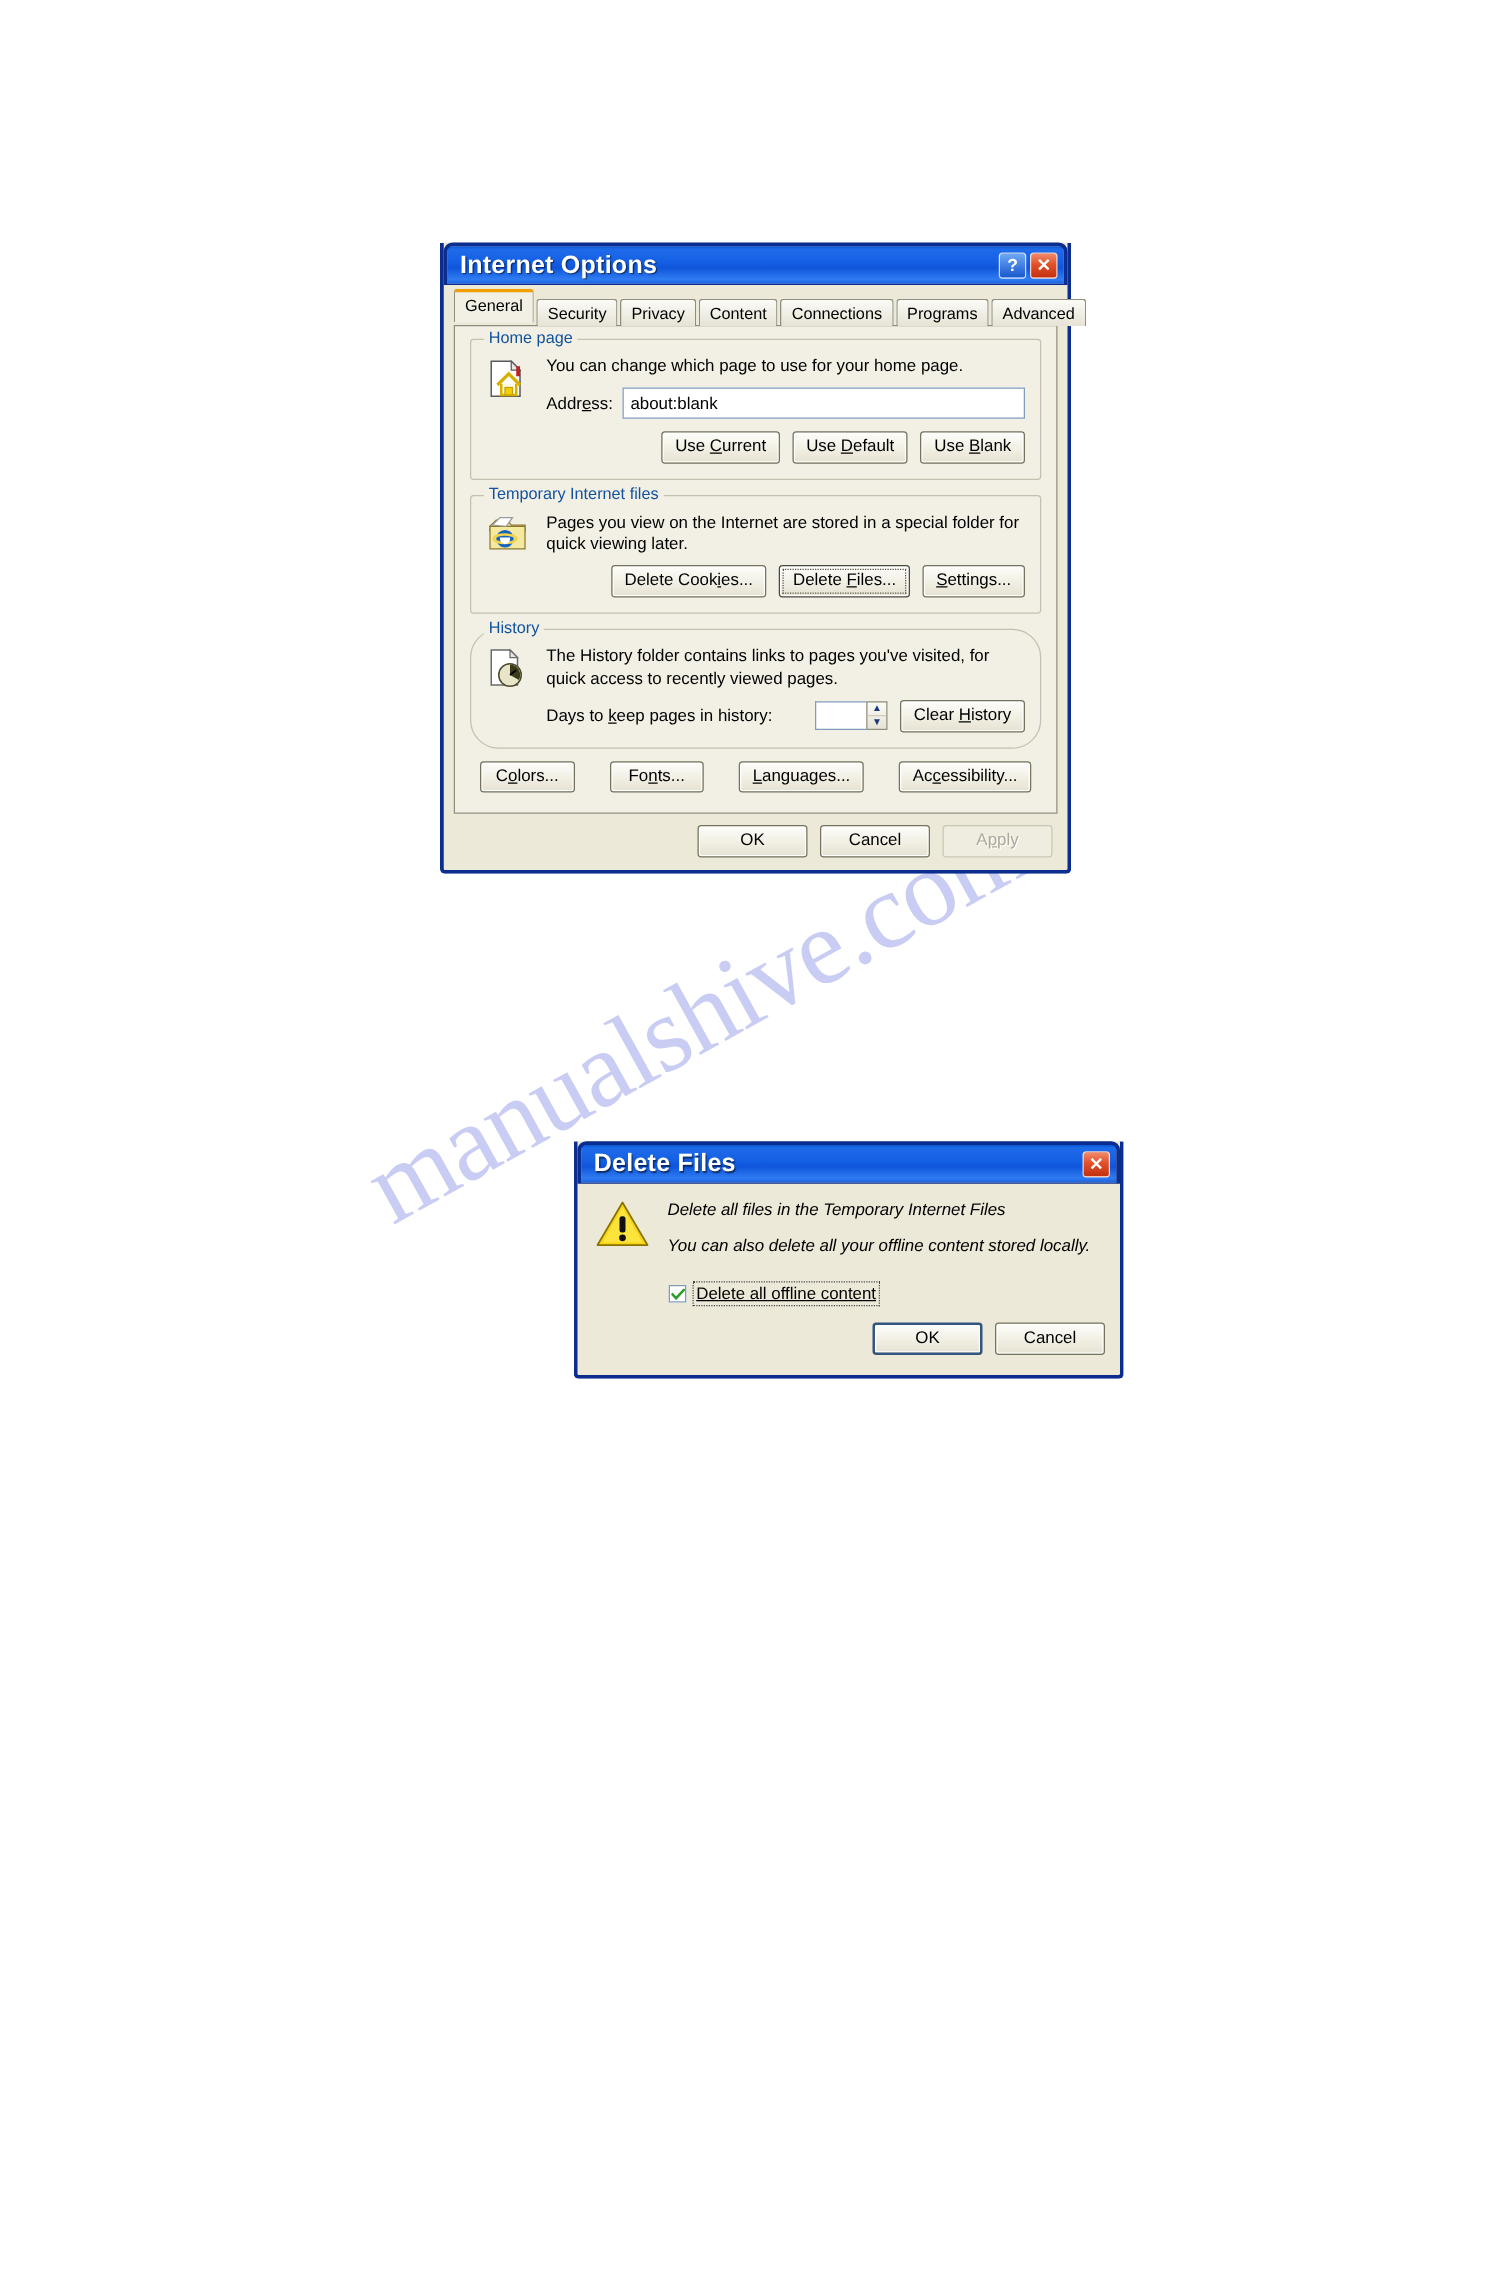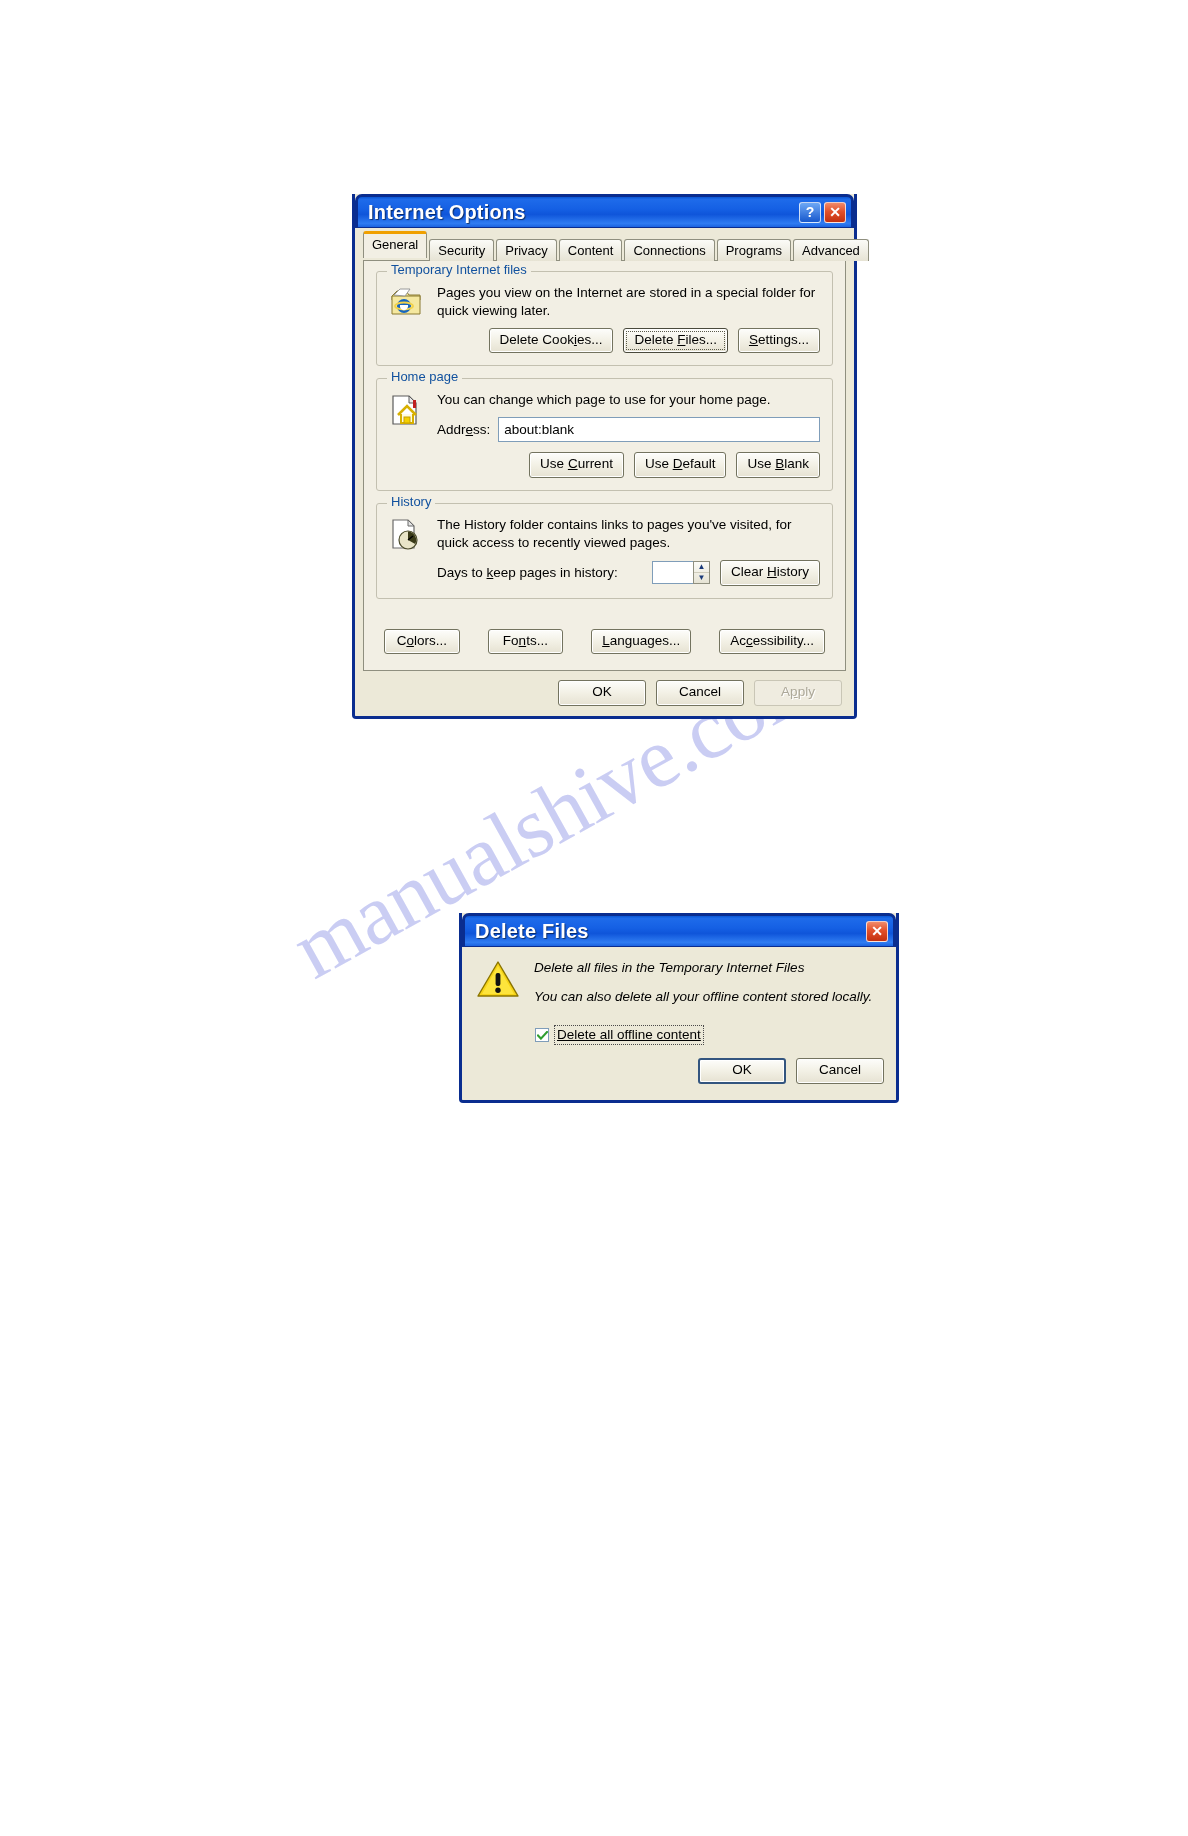--- a/index.html
+++ b/index.html
@@ -297,20 +297,48 @@
     <div class="tab">Privacy</div>
     <div class="tab">Content</div>
     <div class="tab">Connections</div>
     <div class="tab">Programs</div>
     <div class="tab">Advanced</div>
   </div>
 
   <div class="tabpage">
 
     <div class="group">
+      <div class="group-title">Home page</div>
+      <div class="grp-row">
+        <div class="grp-icon">
+          <svg width="34" height="34" viewBox="0 0 34 34">
+            <path d="M4 3 h16 l7 7 v21 h-23 z" fill="#ffffff" stroke="#5a5a5a" stroke-width="1.2"></path>
+            <path d="M20 3 v7 h7 z" fill="#e8e8e8" stroke="#5a5a5a" stroke-width="1"></path>
+            <path d="M24 7 h3 v8 h-3 z" fill="#c02020"></path>
+            <path d="M9 22 l9-9 9 9" fill="none" stroke="#d8b000" stroke-width="2.6"></path>
+            <path d="M12 21 v9 h12 v-9" fill="#fffbe0" stroke="#d8b000" stroke-width="2"></path>
+            <rect x="15" y="24" width="6" height="6" fill="#f5d000" stroke="#c8a000" stroke-width="1"></rect>
+          </svg>
+        </div>
+        <div class="grp-body">
+          <div class="desc">You can change which page to use for your home page.</div>
+          <div class="addr-row">
+            <span class="addr-label">Addr<u>e</u>ss:</span>
+            <input class="textfield" style="flex: 1 1 0%;" type="text" value="about:blank">
+          </div>
+          <div class="btnrow">
+            <button class="btn">Use <u>C</u>urrent</button>
+            <button class="btn">Use <u>D</u>efault</button>
+            <button class="btn">Use <u>B</u>lank</button>
+          </div>
+        </div>
+      </div>
+    </div>
+
+    <div class="group">
       <div class="group-title">Temporary Internet files</div>
       <div class="grp-row">
         <div class="grp-icon">
           <svg width="34" height="32" viewBox="0 0 34 32">
             <path d="M3 10 l5 -5 h9 l3 4 h11 v5 h-28 z" fill="#f0e39a" stroke="#8a7a30" stroke-width="1"></path>
             <path d="M3 10 h28 v18 h-28 z" fill="#f5e89f" stroke="#8a7a30" stroke-width="1"></path>
             <path d="M5 9 l6 -6 h10 l-5 7 z" fill="#ffffff" stroke="#9a9a9a" stroke-width="1"></path>
             <circle cx="15" cy="20" r="7" fill="#1565c0"></circle>
             <ellipse cx="15" cy="20" rx="9" ry="3.4" fill="none" stroke="#f2d24a" stroke-width="2"></ellipse>
             <path d="M11 19 h8 a4 4 0 0 1 -8 2 z" fill="#ffffff"></path>
@@ -320,49 +348,21 @@
           <div class="desc">Pages you view on the Internet are stored in a special folder for quick viewing later.</div>
           <div class="btnrow">
             <button class="btn">Delete Cook<u>i</u>es...</button>
             <button class="btn focused">Delete <u>F</u>iles...</button>
             <button class="btn"><u>S</u>ettings...</button>
           </div>
         </div>
       </div>
     </div>
 
-    <div class="group">
-      <div class="group-title">Home page</div>
-      <div class="grp-row">
-        <div class="grp-icon">
-          <svg width="34" height="34" viewBox="0 0 34 34">
-            <path d="M4 3 h16 l7 7 v21 h-23 z" fill="#ffffff" stroke="#5a5a5a" stroke-width="1.2"></path>
-            <path d="M20 3 v7 h7 z" fill="#e8e8e8" stroke="#5a5a5a" stroke-width="1"></path>
-            <path d="M24 7 h3 v8 h-3 z" fill="#c02020"></path>
-            <path d="M9 22 l9-9 9 9" fill="none" stroke="#d8b000" stroke-width="2.6"></path>
-            <path d="M12 21 v9 h12 v-9" fill="#fffbe0" stroke="#d8b000" stroke-width="2"></path>
-            <rect x="15" y="24" width="6" height="6" fill="#f5d000" stroke="#c8a000" stroke-width="1"></rect>
-          </svg>
-        </div>
-        <div class="grp-body">
-          <div class="desc">You can change which page to use for your home page.</div>
-          <div class="addr-row">
-            <span class="addr-label">Addr<u>e</u>ss:</span>
-            <input class="textfield" style="flex: 1 1 0%;" type="text" value="about:blank">
-          </div>
-          <div class="btnrow">
-            <button class="btn">Use <u>C</u>urrent</button>
-            <button class="btn">Use <u>D</u>efault</button>
-            <button class="btn">Use <u>B</u>lank</button>
-          </div>
-        </div>
-      </div>
-    </div>
-
-    <div class="group" style="margin-bottom:20px;">
+    <div class="group" style="margin-bottom:0;border-radius:23px;">
       <div class="group-title">History</div>
       <div class="grp-row">
         <div class="grp-icon">
           <svg width="34" height="32" viewBox="0 0 34 32">
             <path d="M4 2 h15 l6 6 v22 h-21 z" fill="#ffffff" stroke="#6a6a6a" stroke-width="1.2"></path>
             <path d="M19 2 v6 h6 z" fill="#e4e4e4" stroke="#6a6a6a" stroke-width="1"></path>
             <circle cx="19" cy="22" r="9" fill="#e8e4c8" stroke="#4a4a2a" stroke-width="1.2"></circle>
             <path d="M19 22 L19 13.5 A8.5 8.5 0 0 1 26.2 26 Z" fill="#3a3a18"></path>
             <path d="M19 22 l5 -4" stroke="#000" stroke-width="1.4" fill="none"></path>
           </svg>

